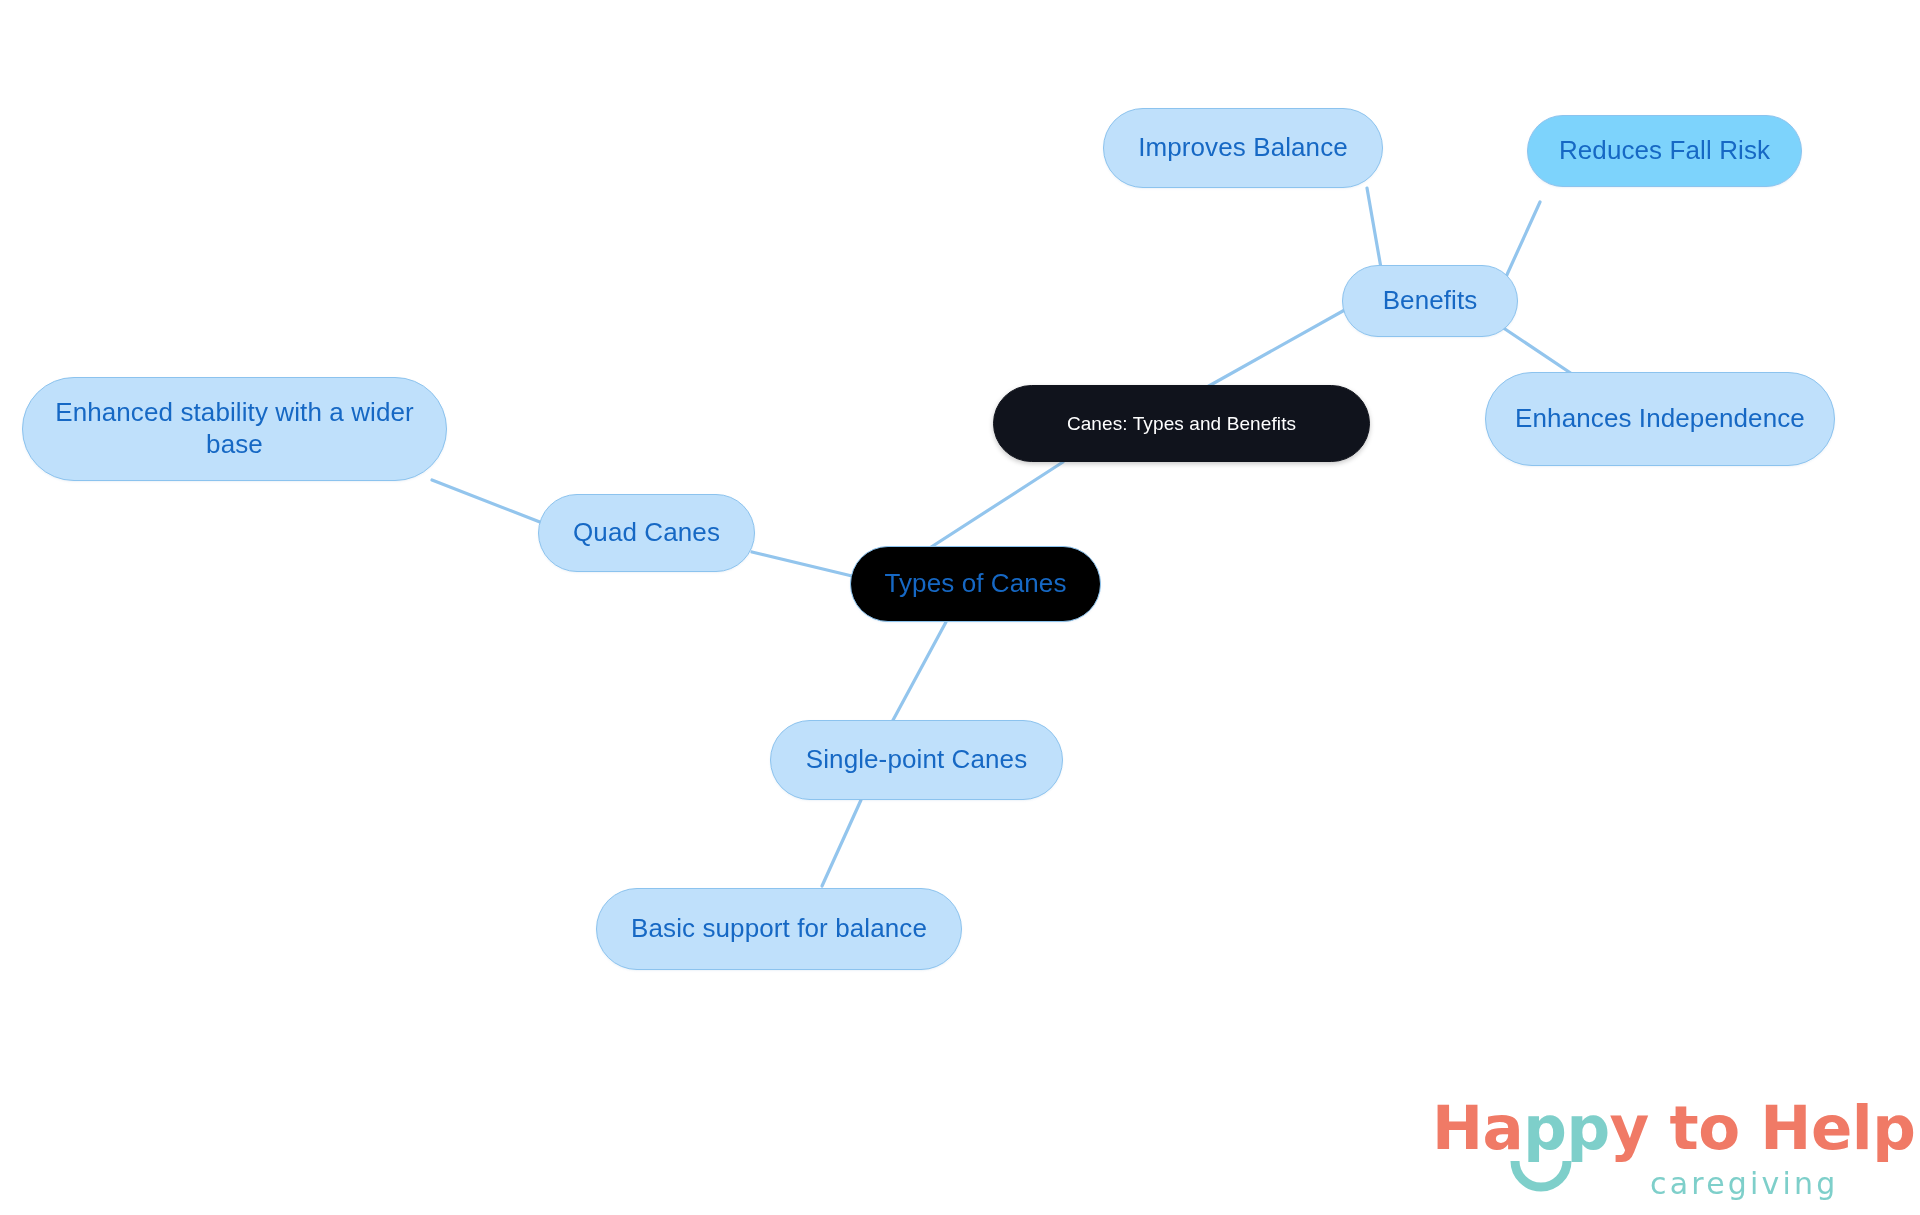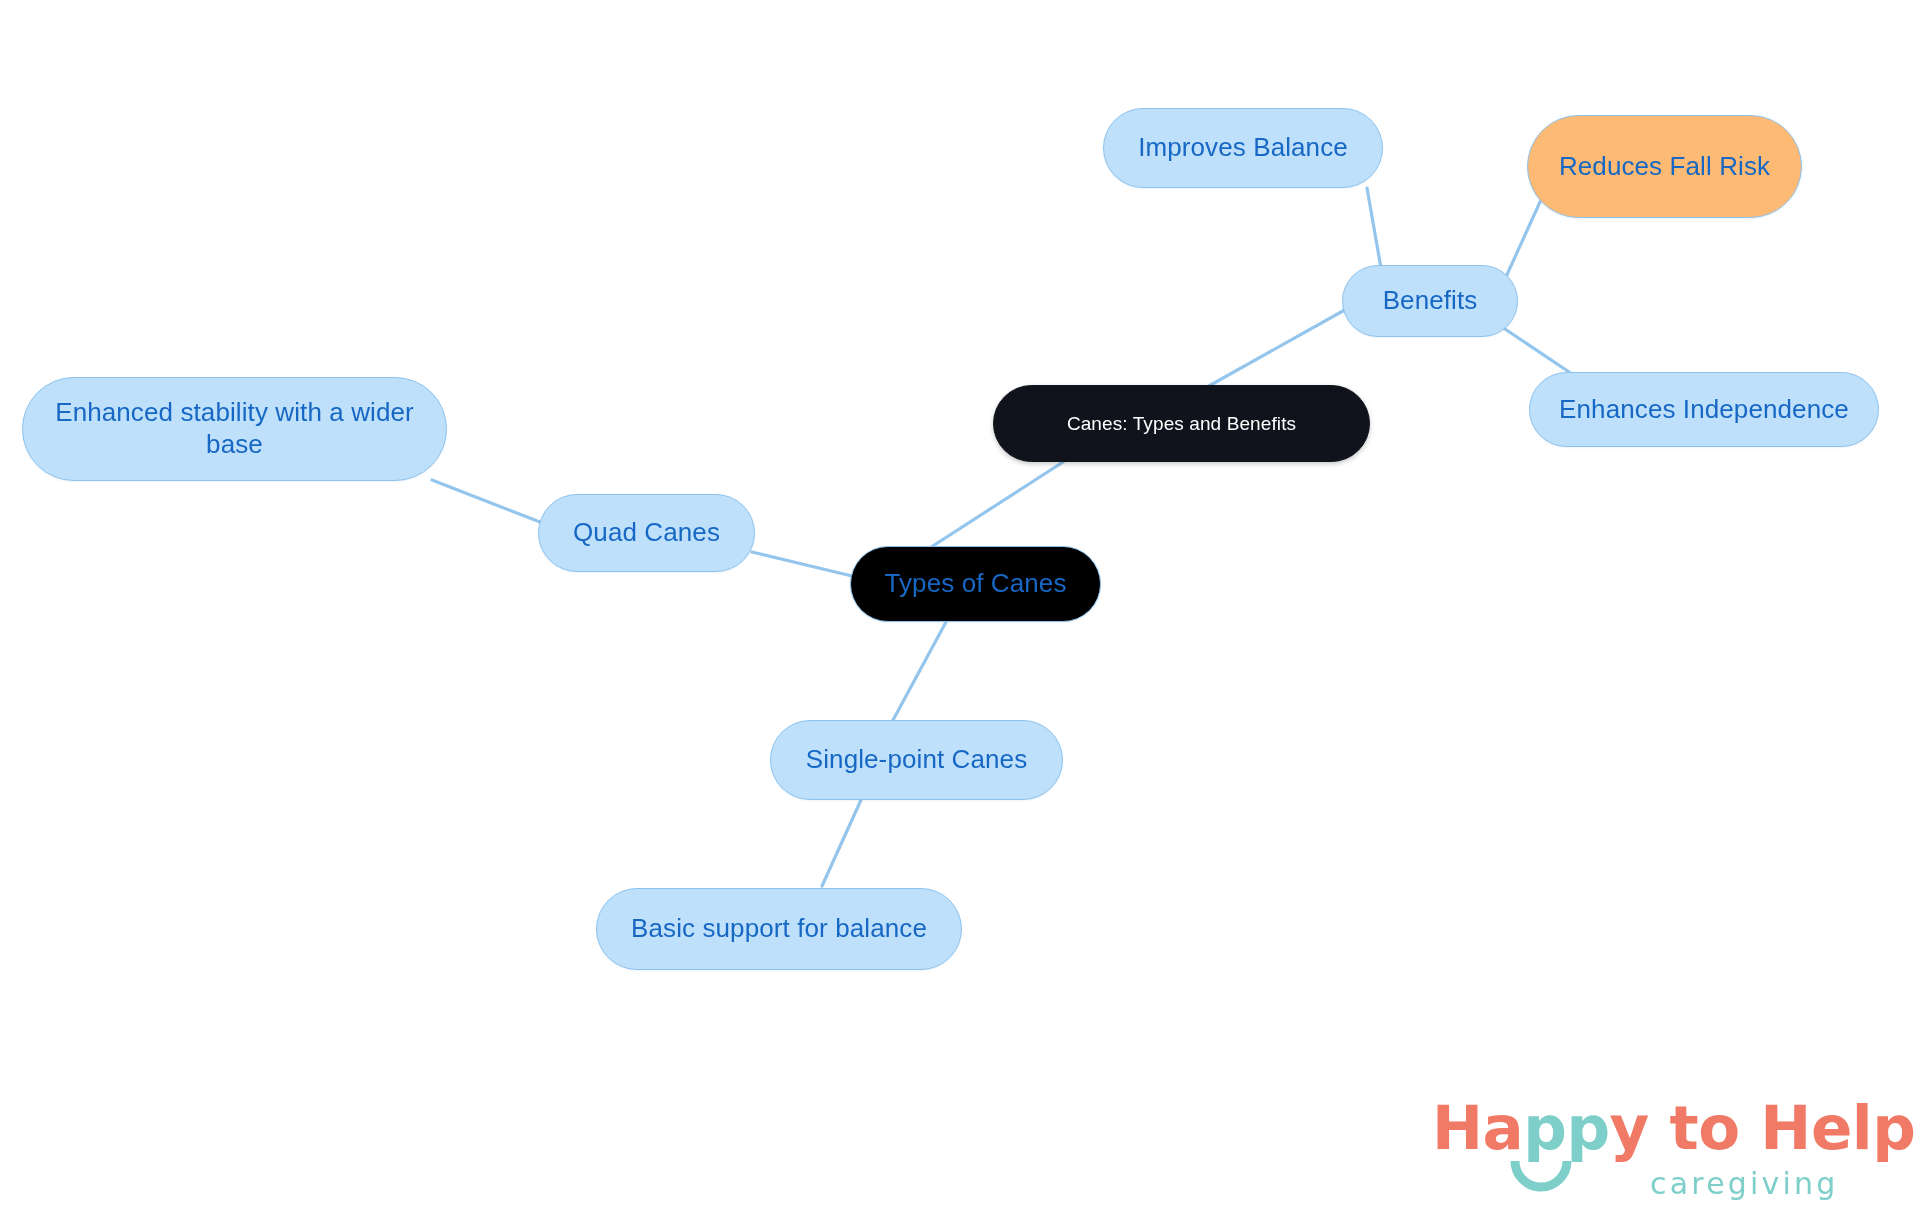--- a/index.html
+++ b/index.html
@@ -118,24 +118,24 @@
   <div id="node-layer">
       <div class="node node-root" style="left: 993px; top: 385px; width: 377px; height: 77px; background: rgb(16, 19, 28); color: rgb(255, 255, 255);">
         <span class="node-label">Canes: Types and Benefits</span>
       </div>
       <div class="node node-branch" style="left: 1342px; top: 265px; width: 176px; height: 72px; background: rgb(191, 224, 251); color: rgb(22, 104, 196);">
         <span class="node-label">Benefits</span>
       </div>
       <div class="node node-branch" style="left: 1103px; top: 108px; width: 280px; height: 80px; background: rgb(191, 224, 251); color: rgb(22, 104, 196);">
         <span class="node-label">Improves Balance</span>
       </div>
-      <div class="node node-branch" style="left: 1527px; top: 115px; width: 275px; height: 103px; background: #fdba74; color: rgb(22, 104, 196);">
+      <div class="node node-branch" style="left: 1527px; top: 115px; width: 275px; height: 72px; background: #7dd3fc; color: rgb(22, 104, 196);">
         <span class="node-label">Reduces Fall Risk</span>
       </div>
-      <div class="node node-branch" style="left: 1529px; top: 372px; width: 350px; height: 75px; background: rgb(191, 224, 251); color: rgb(22, 104, 196);">
+      <div class="node node-branch" style="left: 1485px; top: 372px; width: 350px; height: 94px; background: rgb(191, 224, 251); color: rgb(22, 104, 196);">
         <span class="node-label">Enhances Independence</span>
       </div>
       <div class="node node-branch" style="left: 850px; top: 546px; width: 251px; height: 76px; background: #000000; color: rgb(22, 104, 196);">
         <span class="node-label">Types of Canes</span>
       </div>
       <div class="node node-branch" style="left: 538px; top: 494px; width: 217px; height: 78px; background: rgb(191, 224, 251); color: rgb(22, 104, 196); text-align: center;">
         <span class="node-label">Quad Canes</span>
       </div>
       <div class="node node-branch" style="left: 22px; top: 377px; width: 425px; height: 104px; background: rgb(191, 224, 251); color: rgb(22, 104, 196);">
         <span class="node-label">Enhanced stability with a wider base</span>

